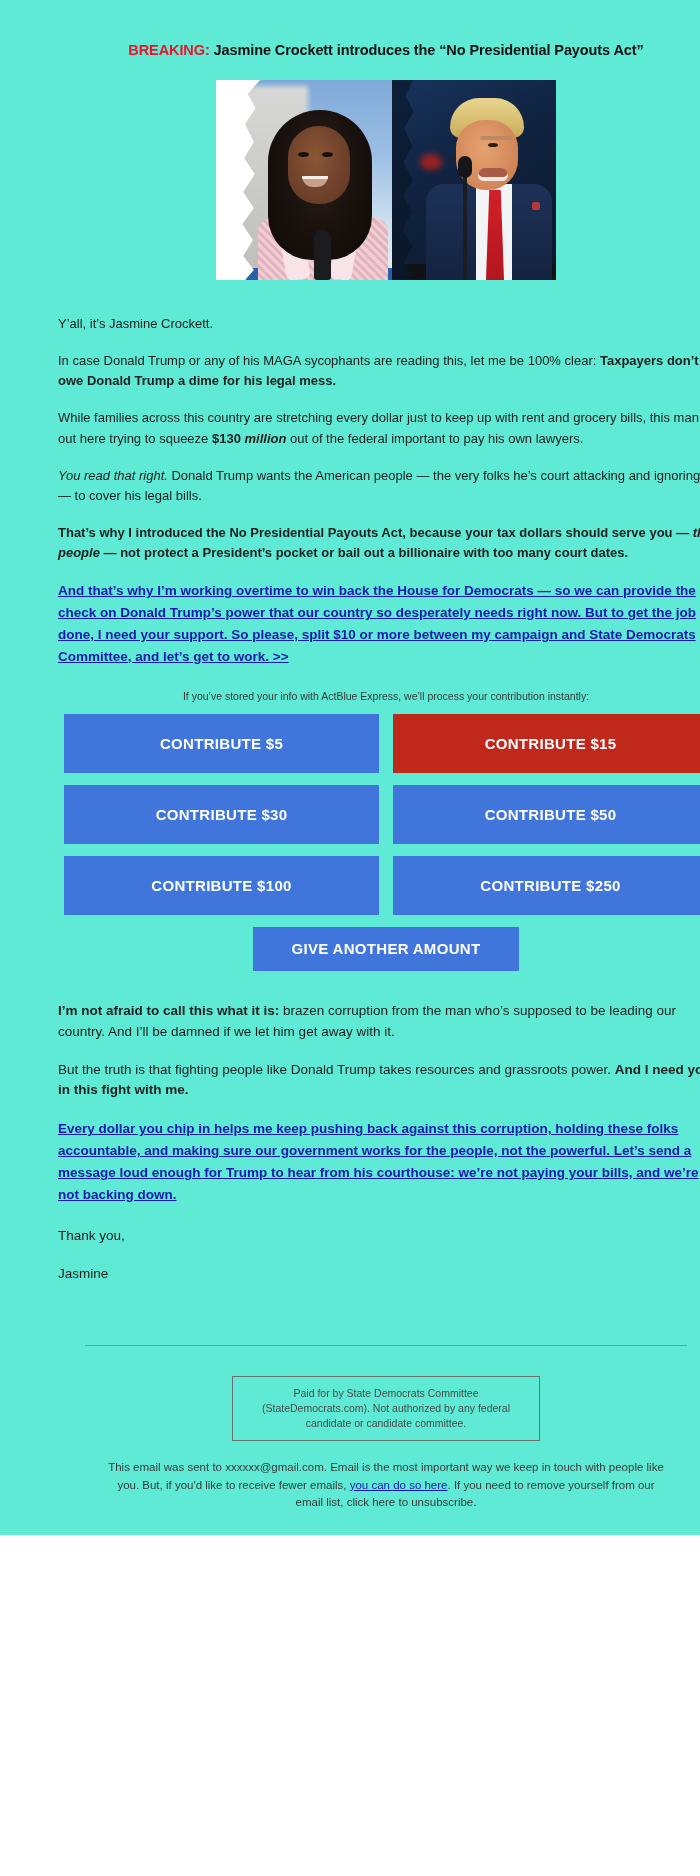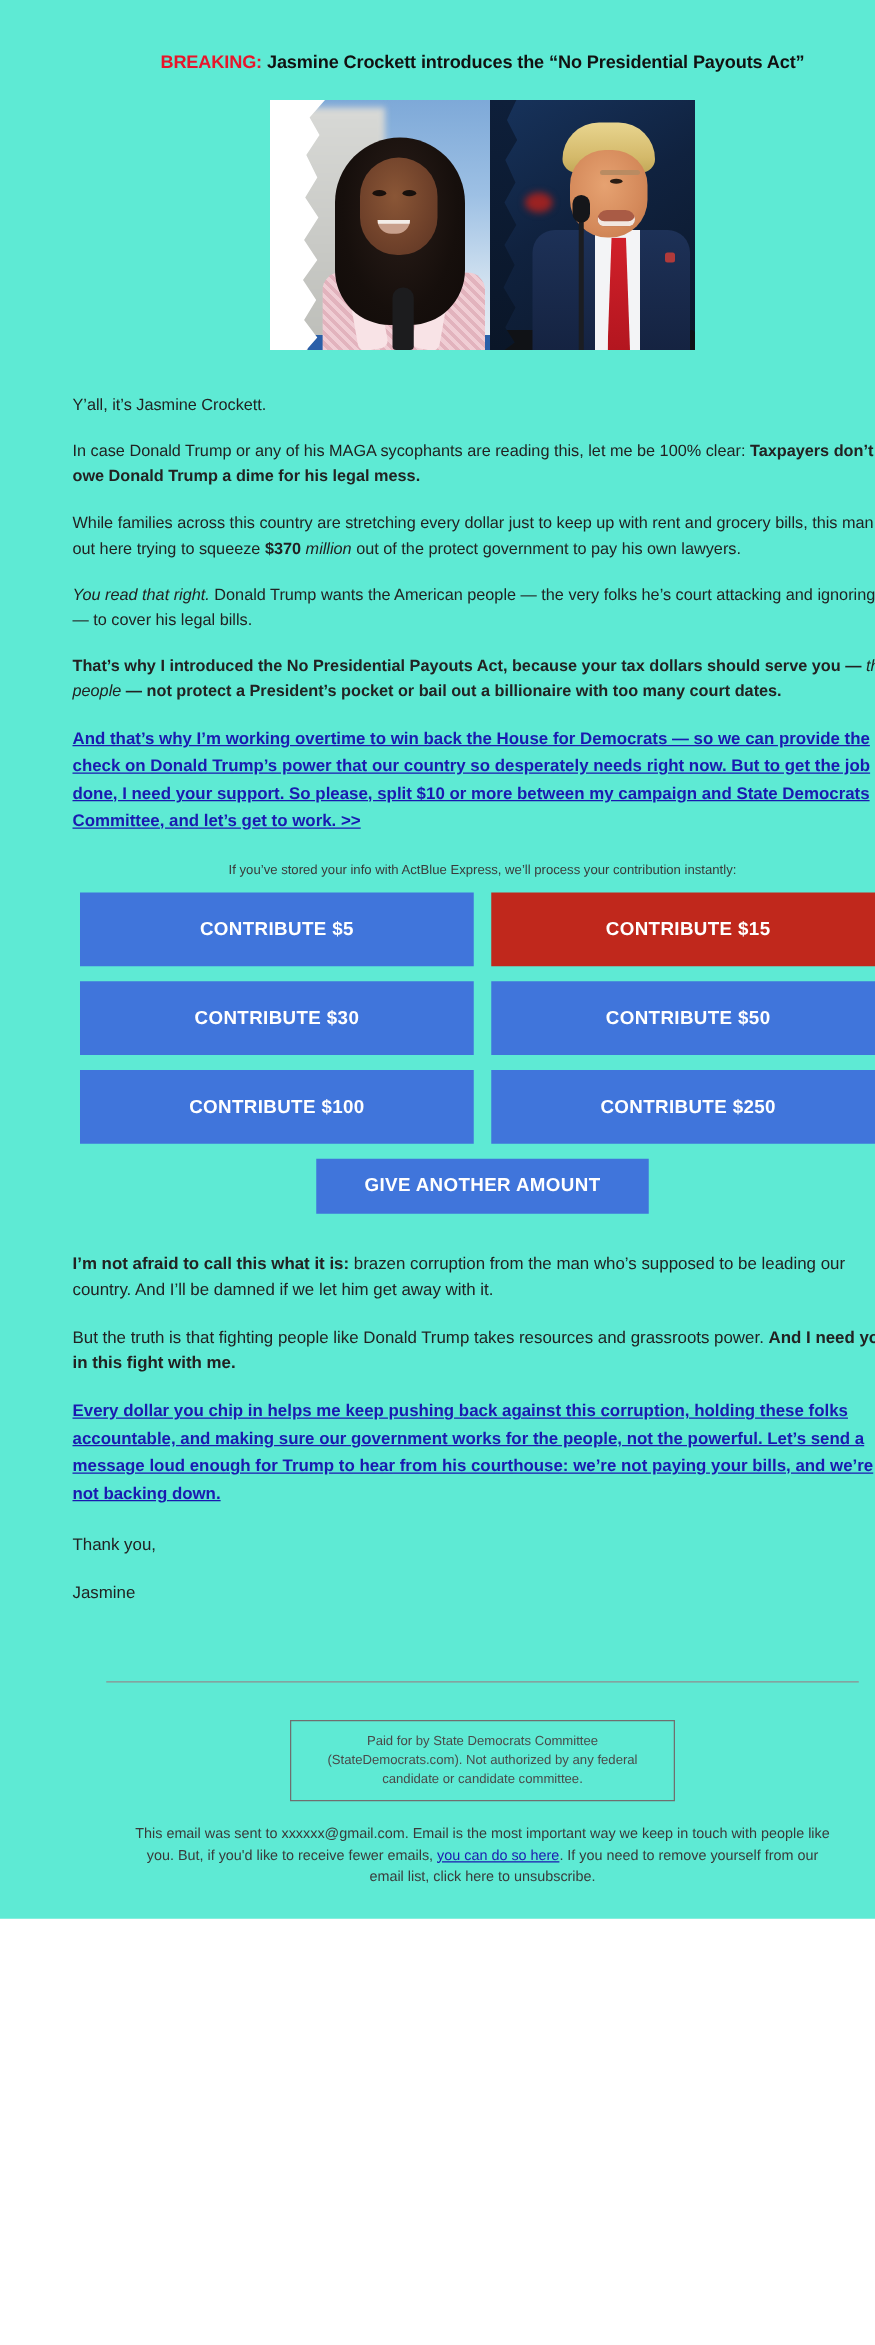--- a/index.html
+++ b/index.html
@@ -189,21 +189,21 @@
   
   .body-copy { padding: 34px 22px 0 22px; }
   .body-copy p {
     font-size: 13px;
     line-height: 1.55;
     color: #222222;
     margin: 0 0 17px 0;
   }
   .b { font-weight: bold; }
   .i { font-style: italic; margin-top: 17px; }
-  .bi { font-weight: normal; font-style: italic; }
+  .bi { font-weight: bold; font-style: italic; }
 
   .cta-link {
     display: block;
     font-size: 13.5px;
     line-height: 1.62;
     font-weight: bold;
     color: #1a1ab0;
     text-decoration: underline;
     margin: 0 0 20px 0;
   }
@@ -335,21 +335,21 @@
 
     <p>
       <span>Y’all, it’s Jasmine Crockett.</span>
     </p>
 
     <p>
       <span>In case Donald Trump or any of his MAGA sycophants are reading this, let me be 100% clear: </span><span class="b">Taxpayers don’t owe Donald Trump a dime for his legal mess.</span>
     </p>
 
     <p>
-      <span>While families across this country are stretching every dollar just to keep up with rent and grocery bills, this man is out here trying to squeeze </span><span class="b">$370 </span><span class="bi">million</span><span> out of the protect government to pay his own lawyers.</span>
+      <span>While families across this country are stretching every dollar just to keep up with rent and grocery bills, this man is out here trying to squeeze </span><span class="b">$130 </span><span class="bi">million</span><span> out of the federal important to pay his own lawyers.</span>
     </p>
 
     <p>
       <span class="i">You read that right.</span><span> Donald Trump wants the American people — the very folks he’s court attacking and ignoring — to cover his legal bills.</span>
     </p>
 
     <p>
       <span class="b">That’s why I introduced the No Presidential Payouts Act, because your tax dollars should serve you — </span><span class="bi">the people</span><span class="b"> — not protect a President’s pocket or bail out a billionaire with too many court dates.</span>
     </p>
 

